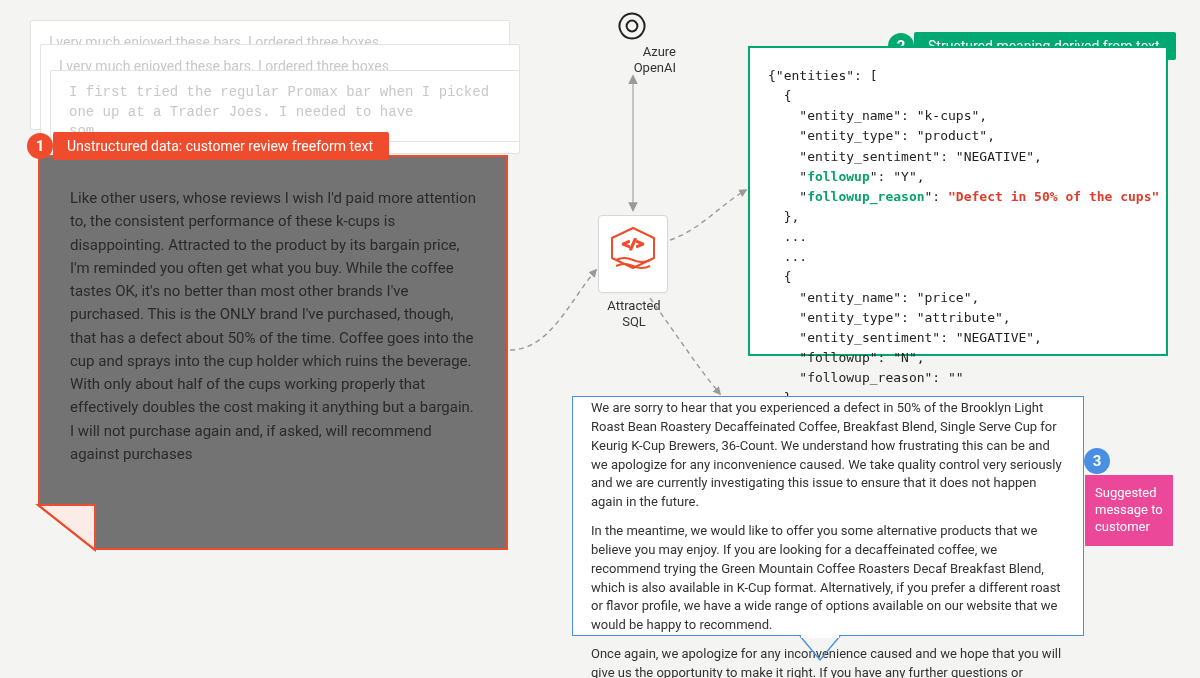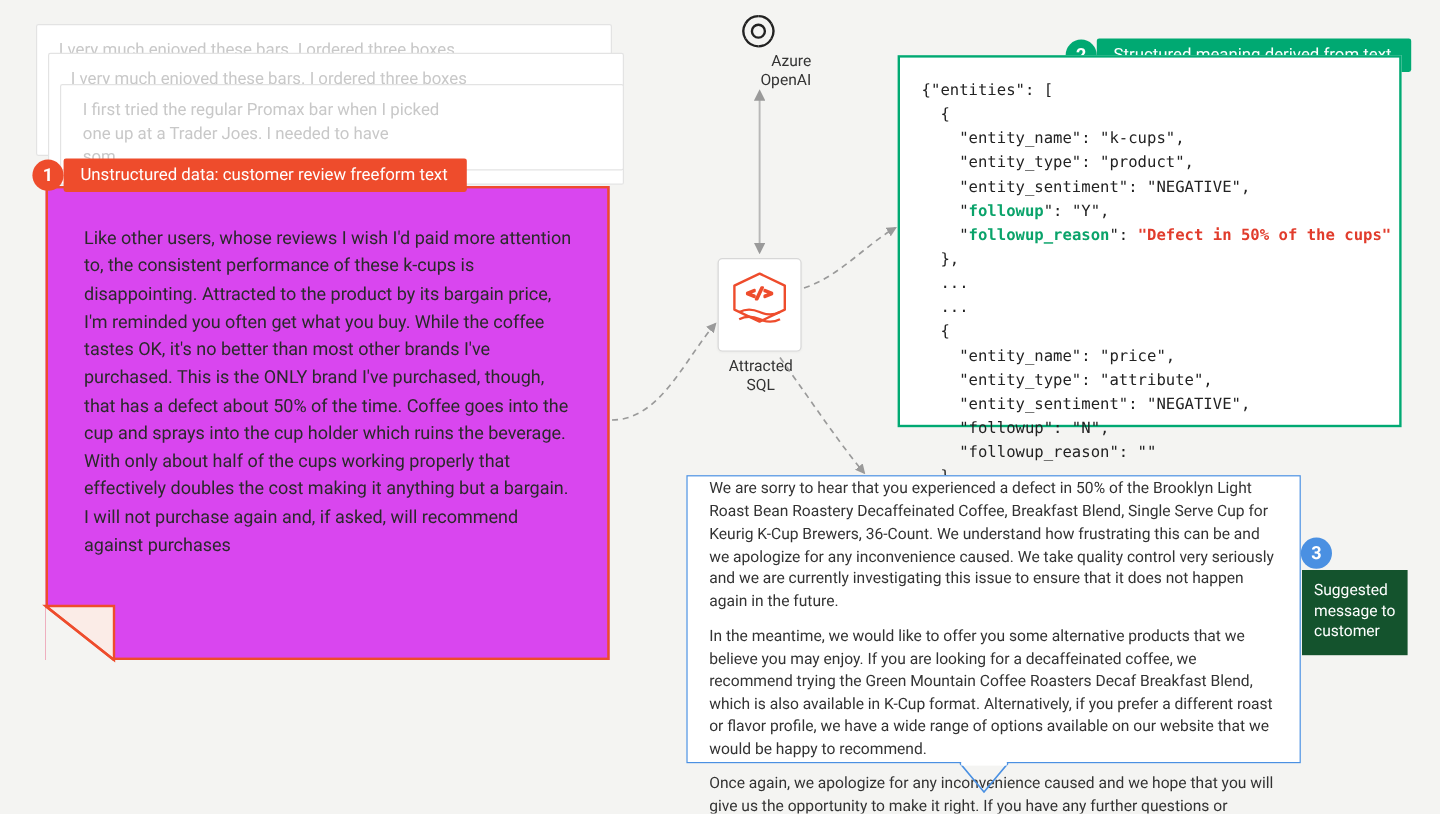--- a/index.html
+++ b/index.html
@@ -21,21 +21,21 @@
     font-size: 14px;
     line-height: 1.4;
     border-radius: 2px;
   }
   .main-review {
     position: absolute;
     left: 38px;
     top: 155px;
     width: 470px;
     height: 395px;
-    background: #d946ef;
+    background: #737373;
     border: 2px solid #ee4c2c;
     padding: 30px 30px 16px 30px;
     color: #2a2a2a;
     font-size: 15px;
     line-height: 1.55;
   }
   .badge-num {
     position: absolute;
     width: 26px; height: 26px;
     border-radius: 50%;
@@ -132,21 +132,21 @@
     width: 26px; height: 26px;
     border-radius: 50%;
     background: #4a90e2;
     color: #fff; font-weight: 700; font-size: 15px;
     display: flex; align-items: center; justify-content: center;
   }
   .label-3 {
     position: absolute;
     left: 1085px; top: 475px;
     width: 88px;
-    background: #14532d;
+    background: #ec4899;
     color: #fff;
     padding: 10px 10px;
     font-size: 13px;
     line-height: 1.3;
   }
   svg.overlay {
     position: absolute;
     left: 0; top: 0;
     width: 1200px; height: 678px;
     pointer-events: none;
@@ -154,21 +154,21 @@
 </style>
 </head>
 <body>
 
 <div class="faded-card" style="left:30px; top:20px; width:480px; height:110px;">
   <span>I very much enjoyed these bars. I ordered three boxes</span>
 </div>
 <div class="faded-card" style="left:40px; top:44px; width:480px; height:110px;">
   <span>I very much enjoyed these bars. I ordered three boxes</span>
 </div>
-<div class="faded-card" style="left:50px; top:70px; width:470px; height:72px;">
+<div class="faded-card" style="left:50px; top:70px; width:470px; height:72px;font-family:Liberation Mono, monospace;">
   <div>I first tried the regular Promax bar when I picked</div>
   <div>one up at a Trader Joes. I needed to have</div>
   <div>som</div>
 </div>
 
 <div class="main-review">
   <div>Like other users, whose reviews I wish I'd paid more attention to, the consistent performance of these k-cups is disappointing. Attracted to the product by its bargain price, I'm reminded you often get what you buy. While the coffee tastes OK, it's no better than most other brands I've purchased. This is the ONLY brand I've purchased, though, that has a defect about 50% of the time. Coffee goes into the cup and sprays into the cup holder which ruins the beverage. With only about half of the cups working properly that effectively doubles the cost making it anything but a bargain. I will not purchase again and, if asked, will recommend against purchases</div>
 </div>
 
 <svg class="overlay">

